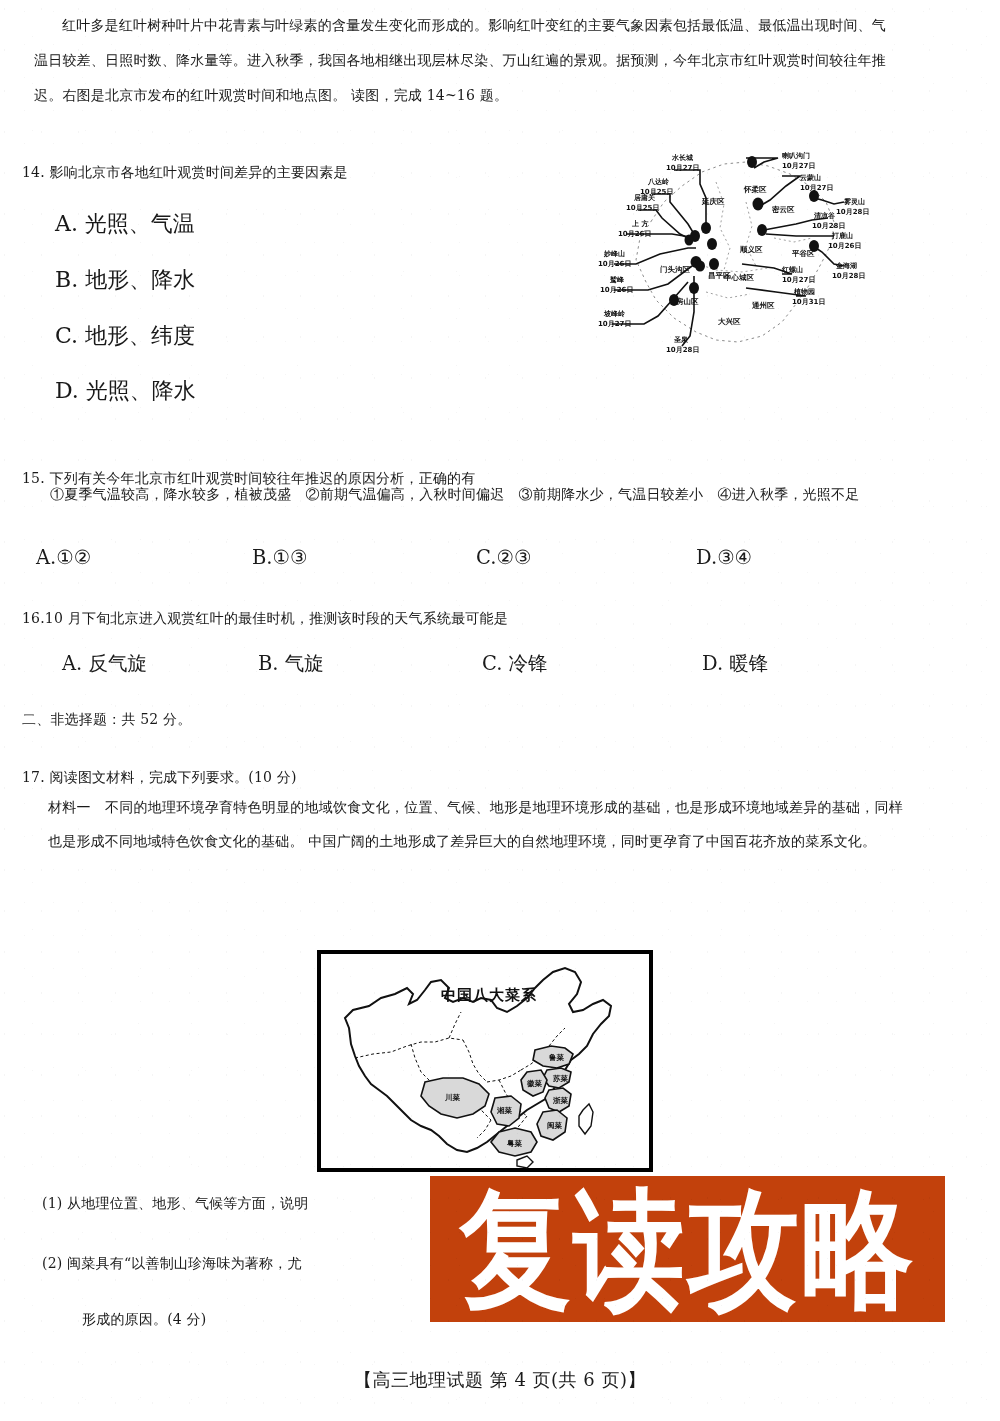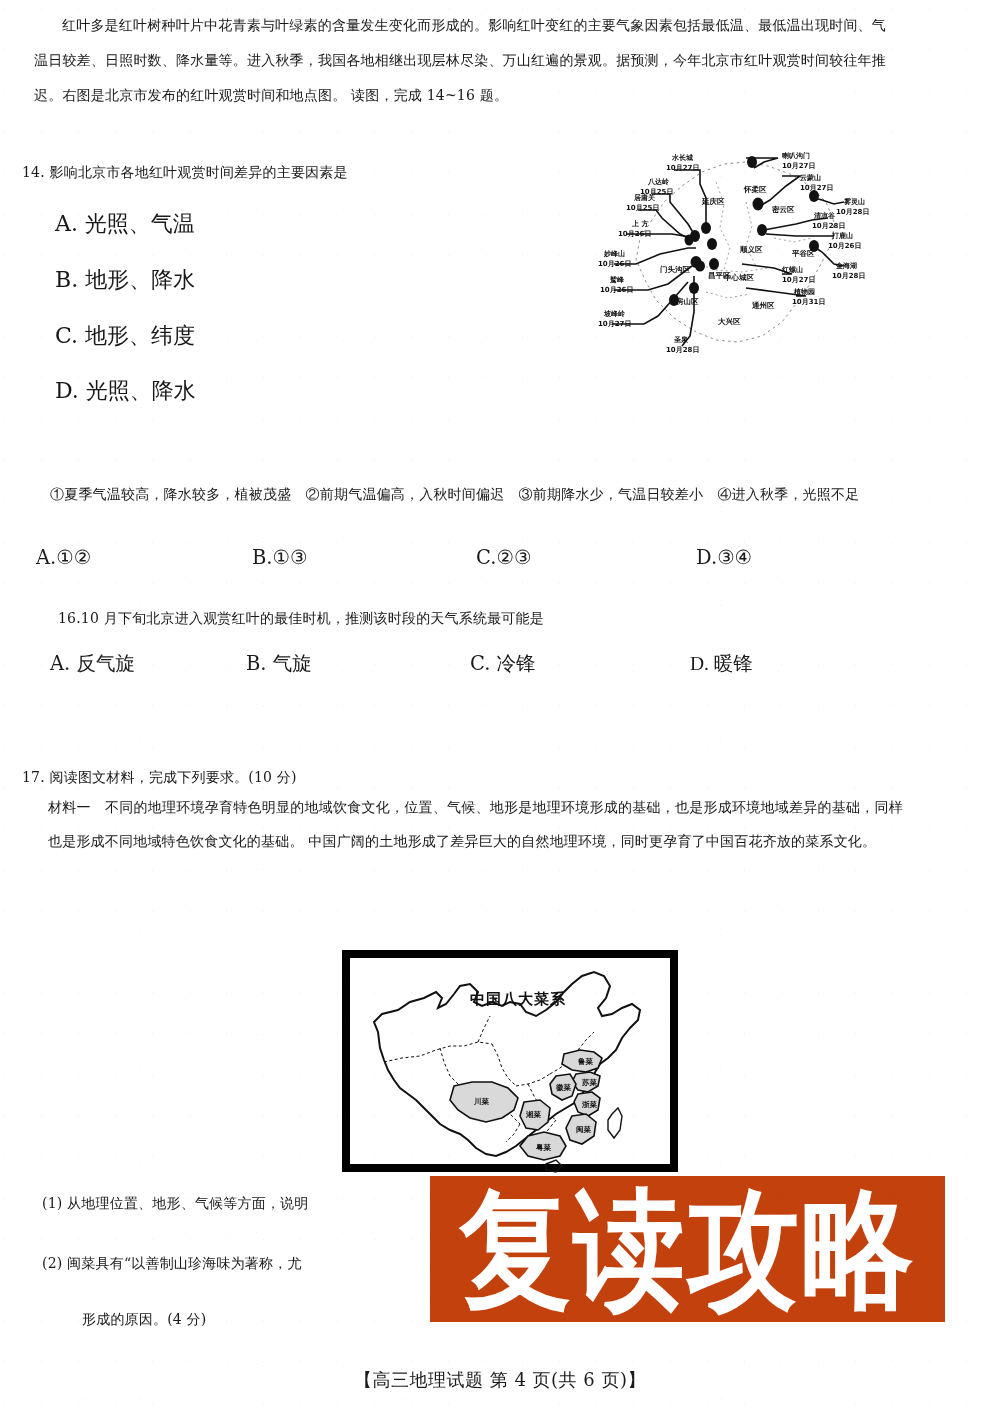--- a/index.html
+++ b/index.html
@@ -62,33 +62,33 @@
     top: 546px;
     width: 900px;
     font-size: 19.5px;
   }
   .q15-opts span { position: absolute; }
   .q15-opts .oa { left: 0px; }
   .q15-opts .ob { left: 216px; }
   .q15-opts .oc { left: 440px; }
   .q15-opts .od { left: 660px; }
 
-  .q16-stem { left: 22px; top: 601px; width: 900px; margin-left: 36px; }
+  .q16-stem { left: 22px; top: 601px; width: 900px; }
   .q16-opts {
     position: absolute;
     left: 50px;
     top: 650px;
     width: 900px;
     font-size: 19.5px;
   }
-  .q16-opts span { position: absolute; }
+  .q16-opts span { position: absolute; margin-left: 12px; }
   .q16-opts .oa { left: 0px; }
   .q16-opts .ob { left: 196px; }
   .q16-opts .oc { left: 420px; }
-  .q16-opts .od { left: 640px; font-family: Liberation Serif, serif; }
+  .q16-opts .od { left: 640px; }
 
   .sec2 { left: 22px; top: 702px; }
   .q17-stem { left: 22px; top: 760px; width: 900px; }
   .mat1 {
     left: 48px;
     top: 790px;
     width: 855px;
     line-height: 34px;
   }
   .mat2 { left: 48px; top: 893px; width: 860px; }
@@ -114,25 +114,25 @@
     left: 596px;
     top: 142px;
     width: 292px;
     height: 218px;
   }
   .fig-beijing svg { display: block; }
 
   
   .fig-china {
     position: absolute;
-    left: 342px;
+    left: 317px;
     top: 950px;
     width: 336px;
     height: 222px;
-    border: 8px solid #000000;
+    border: 4px solid #000000;
     background: #fff;
     box-sizing: border-box;
   }
   .fig-china svg { display: block; }
 
   
   .watermark {
     position: absolute;
     left: 430px;
     top: 1176px;
@@ -272,36 +272,38 @@
       </g>
     </svg>
   </div>
 
   <div class="blk q14-stem">14. 影响北京市各地红叶观赏时间差异的主要因素是</div>
   <div class="opt q14-a">A. 光照、气温</div>
   <div class="opt q14-b">B. 地形、降水</div>
   <div class="opt q14-c">C. 地形、纬度</div>
   <div class="opt q14-d">D. 光照、降水</div>
 
+  <div class="blk q15-stem">15. 下列有关今年北京市红叶观赏时间较往年推迟的原因分析，正确的有</div>
   <div class="blk q15-items">①夏季气温较高，降水较多，植被茂盛　②前期气温偏高，入秋时间偏迟　③前期降水少，气温日较差小　④进入秋季，光照不足</div>
   <div class="q15-opts">
     <span class="oa">A.①②</span>
     <span class="ob">B.①③</span>
     <span class="oc">C.②③</span>
     <span class="od">D.③④</span>
   </div>
 
   <div class="blk q16-stem">16.10 月下旬北京进入观赏红叶的最佳时机，推测该时段的天气系统最可能是</div>
   <div class="q16-opts">
     <span class="oa">A. 反气旋</span>
     <span class="ob">B. 气旋</span>
     <span class="oc">C. 冷锋</span>
     <span class="od">D. 暖锋</span>
   </div>
 
+  <div class="blk sec2">二、非选择题：共 52 分。</div>
 
   <div class="blk q17-stem">17. 阅读图文材料，完成下列要求。(10 分)</div>
   <div class="blk mat1"><span>材料一</span> <span>不同的地理环境孕育特色明显的地域饮食文化，位置、气候、地形是地理环境形成的基础，也是形成环境地域差异的基础，同样也是形成不同地域特色饮食文化的基础。 中国广阔的土地形成了差异巨大的自然地理环境，同时更孕育了中国百花齐放的菜系文化。</span></div>
 
   <div class="fig-china">
     <svg width="332" height="218" viewBox="0 0 332 218" xmlns="http://www.w3.org/2000/svg">
 
       <path d="M28 74 L24 64 L32 56 L48 52 L60 44 L74 40 L86 34 L92 40 L88 50 L96 46 L104 36 L110 28
                L120 26 L128 34 L124 44 L132 48 L142 44 L152 48 L160 44 L170 46 L176 54 L186 58 L196 52
                L206 44 L214 34 L222 26 L232 18 L244 14 L254 18 L260 28 L256 40 L248 50 L252 58 L262 56

